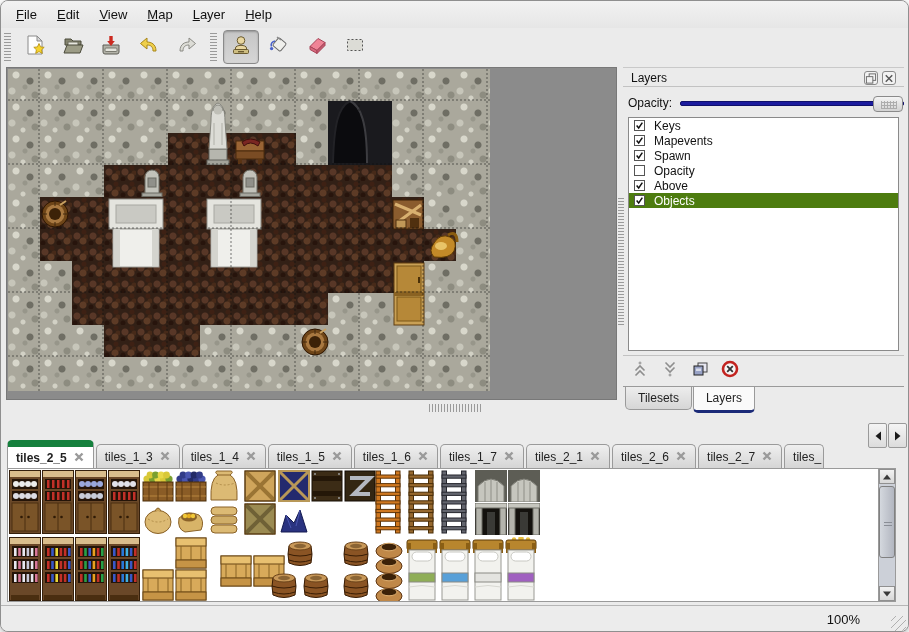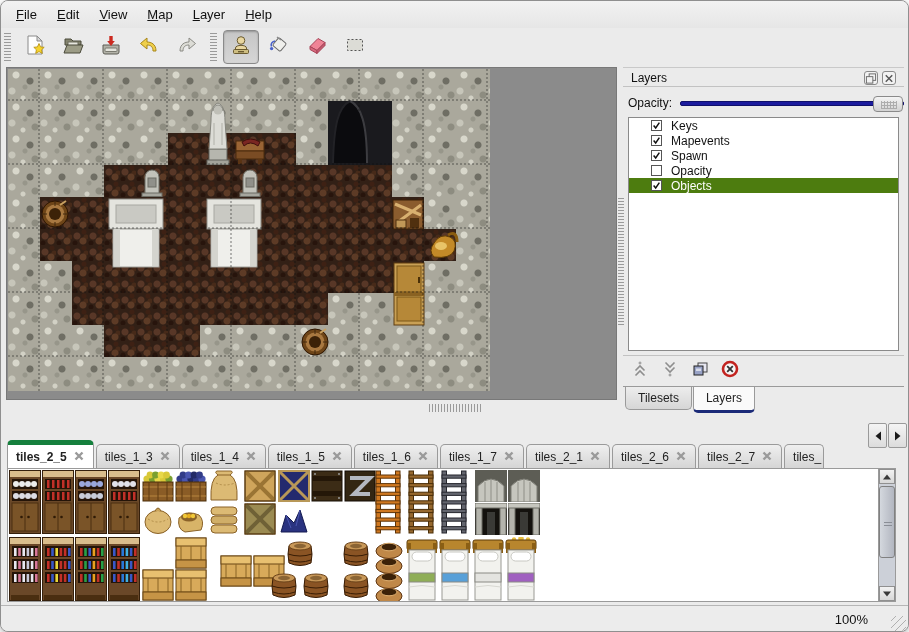--- a/index.html
+++ b/index.html
@@ -60,60 +60,60 @@
   .opacity-label{position:absolute;left:0;top:2px;font-size:12px;color:#111;}
   .slider-track{position:absolute;left:52px;top:7px;width:224px;height:5px;background:#1b1b9e;
     border:1px solid #10106a;border-radius:2px;}
   .slider-handle{position:absolute;right:0px;top:-6px;width:30px;height:16px;border:1px solid #8a8a8a;
     border-radius:4px;background:linear-gradient(#f4f4f4,#d2d2d2);}
   .slider-handle::after{content:"";position:absolute;left:7px;top:4px;width:16px;height:8px;
     background:repeating-linear-gradient(90deg,#a0a0a0 0 1px,transparent 1px 3px),
                repeating-linear-gradient(0deg,#a0a0a0 0 1px,transparent 1px 3px);opacity:.8;}
   .layer-list{position:absolute;left:5px;top:50px;width:271px;height:234px;background:#ffffff;
     border:1px solid #8a8a8a;overflow:hidden;}
-  .layer-row{position:relative;height:15px;display:flex;align-items:center;padding-left:22px;}
+  .layer-row{position:relative;height:15px;display:flex;align-items:center;padding-left:5px;}
   .layer-row.selected{background:#4d7c0f;}
   .layer-row.selected .layer-label{color:#ffffff;}
   .layer-check{width:11px;height:11px;background:#fff;border:1px solid #555;margin-right:9px;
     display:flex;align-items:center;justify-content:center;flex:none;}
   .layer-label{font-size:12px;color:#111;white-space:nowrap;}
   .layer-btns{position:absolute;left:0;top:288px;width:100%;height:30px;border-top:1px solid #c2c2c2;
     display:flex;align-items:center;padding-left:6px;gap:8px;}
   .icon-btn{width:22px;height:22px;display:flex;align-items:center;justify-content:center;}
   .dock-tabs{position:absolute;left:0;top:319px;width:100%;height:27px;border-top:1px solid #9a9a9a;
     display:flex;padding-left:2px;}
   .s-tab{height:23px;padding:0 12px;font-size:12px;line-height:22px;color:#222;
     border:1px solid #9a9a9a;border-top:none;border-radius:0 0 5px 5px;margin-right:1px;
     background:linear-gradient(#ededed,#d6d6d6);}
   .s-tab.active{background:#fafafa;border-bottom:3px solid #1b2a78;height:26px;}
   
   .tilesets-dock{position:absolute;left:0;top:418px;width:909px;height:186px;}
   .ts-tabbar{position:absolute;left:6px;top:21px;width:897px;height:29px;display:flex;align-items:flex-end;}
   .n-tab{height:25px;padding:0 8px;font-size:12px;color:#222;display:flex;align-items:center;gap:6px;
     border:1px solid #9a9a9a;border-bottom:none;border-radius:5px 5px 0 0;margin-right:2px;
     background:linear-gradient(#efefef,#d4d4d4);white-space:nowrap;overflow:hidden;}
-  .n-tab.active{background:#ffffff;border-top:5px solid #15803d;height:29px;font-weight:bold;}
+  .n-tab.active{background:#ffffff;border-top:7px solid #15803d;height:29px;font-weight:bold;}
   .tab-arrows{position:absolute;right:3px;top:4px;display:flex;}
   .tab-arrow{width:19px;height:25px;border:1px solid #9a9a9a;background:linear-gradient(#f4f4f4,#dcdcdc);
     display:flex;align-items:center;justify-content:center;margin-left:1px;border-radius:2px;}
   .ts-content{position:absolute;left:6px;top:49px;width:872px;height:134px;background:#ffffff;
     border:1px solid #9a9a9a;border-right:none;overflow:hidden;}
   .sprite{position:absolute;}
   .ts-scrollbar{position:absolute;left:877px;top:49px;width:18px;height:134px;background:#ccd0d8;
     border:1px solid #9a9a9a;}
   .sb-btn{position:absolute;left:0;width:16px;height:15px;background:linear-gradient(#f2f2f2,#d8d8d8);
     border:1px solid #909090;display:flex;align-items:center;justify-content:center;}
   .sb-thumb{position:absolute;left:0;top:17px;width:16px;height:72px;border:1px solid #808080;border-radius:3px;
     background:linear-gradient(90deg,#d4d8de,#b2b6c0);}
   .sb-thumb::after{content:"";position:absolute;left:4px;top:33px;width:8px;height:6px;
     background:repeating-linear-gradient(0deg,#8a8e96 0 1px,transparent 1px 3px);}
   
   .statusbar{position:absolute;left:0;top:604px;width:100%;height:28px;background:#ececec;
     border-top:1px solid #b6b6b6;}
-  .status-zoom{position:absolute;right:40px;top:6px;font-size:13px;color:#111;}
+  .status-zoom{position:absolute;right:48px;top:6px;font-size:13px;color:#111;}
   .resize-grip{position:absolute;right:2px;bottom:2px;width:15px;height:15px;
     background:repeating-linear-gradient(135deg,transparent 0 3px,#b0b0b0 3px 4px,transparent 4px 5px);}
 </style>
 </head>
 <body>
 
 <div class="window">
 
   <div class="menubar">
       <div class="menu-item"><u>F</u>ile</div>
@@ -397,20 +397,28 @@
             <svg width="11" height="11" viewBox="0 0 11 11" xmlns="http://www.w3.org/2000/svg">
               <path d="M2 5.5 L4.5 8.5 L9 2" fill="none" stroke="#111" stroke-width="1.8"></path>
             </svg>
           </span>
           <span class="layer-label">Spawn</span>
         </div>
         <div class="layer-row">
           <span class="layer-check"></span>
           <span class="layer-label">Opacity</span>
         </div>
+        <div class="layer-row">
+          <span class="layer-check">
+            <svg width="11" height="11" viewBox="0 0 11 11" xmlns="http://www.w3.org/2000/svg">
+              <path d="M2 5.5 L4.5 8.5 L9 2" fill="none" stroke="#111" stroke-width="1.8"></path>
+            </svg>
+          </span>
+          <span class="layer-label">Above</span>
+        </div>
         <div class="layer-row selected">
           <span class="layer-check">
             <svg width="11" height="11" viewBox="0 0 11 11" xmlns="http://www.w3.org/2000/svg">
               <path d="M2 5.5 L4.5 8.5 L9 2" fill="none" stroke="#111" stroke-width="1.8"></path>
             </svg>
           </span>
           <span class="layer-label">Objects</span>
         </div>
       </div>
     <div class="layer-btns">

